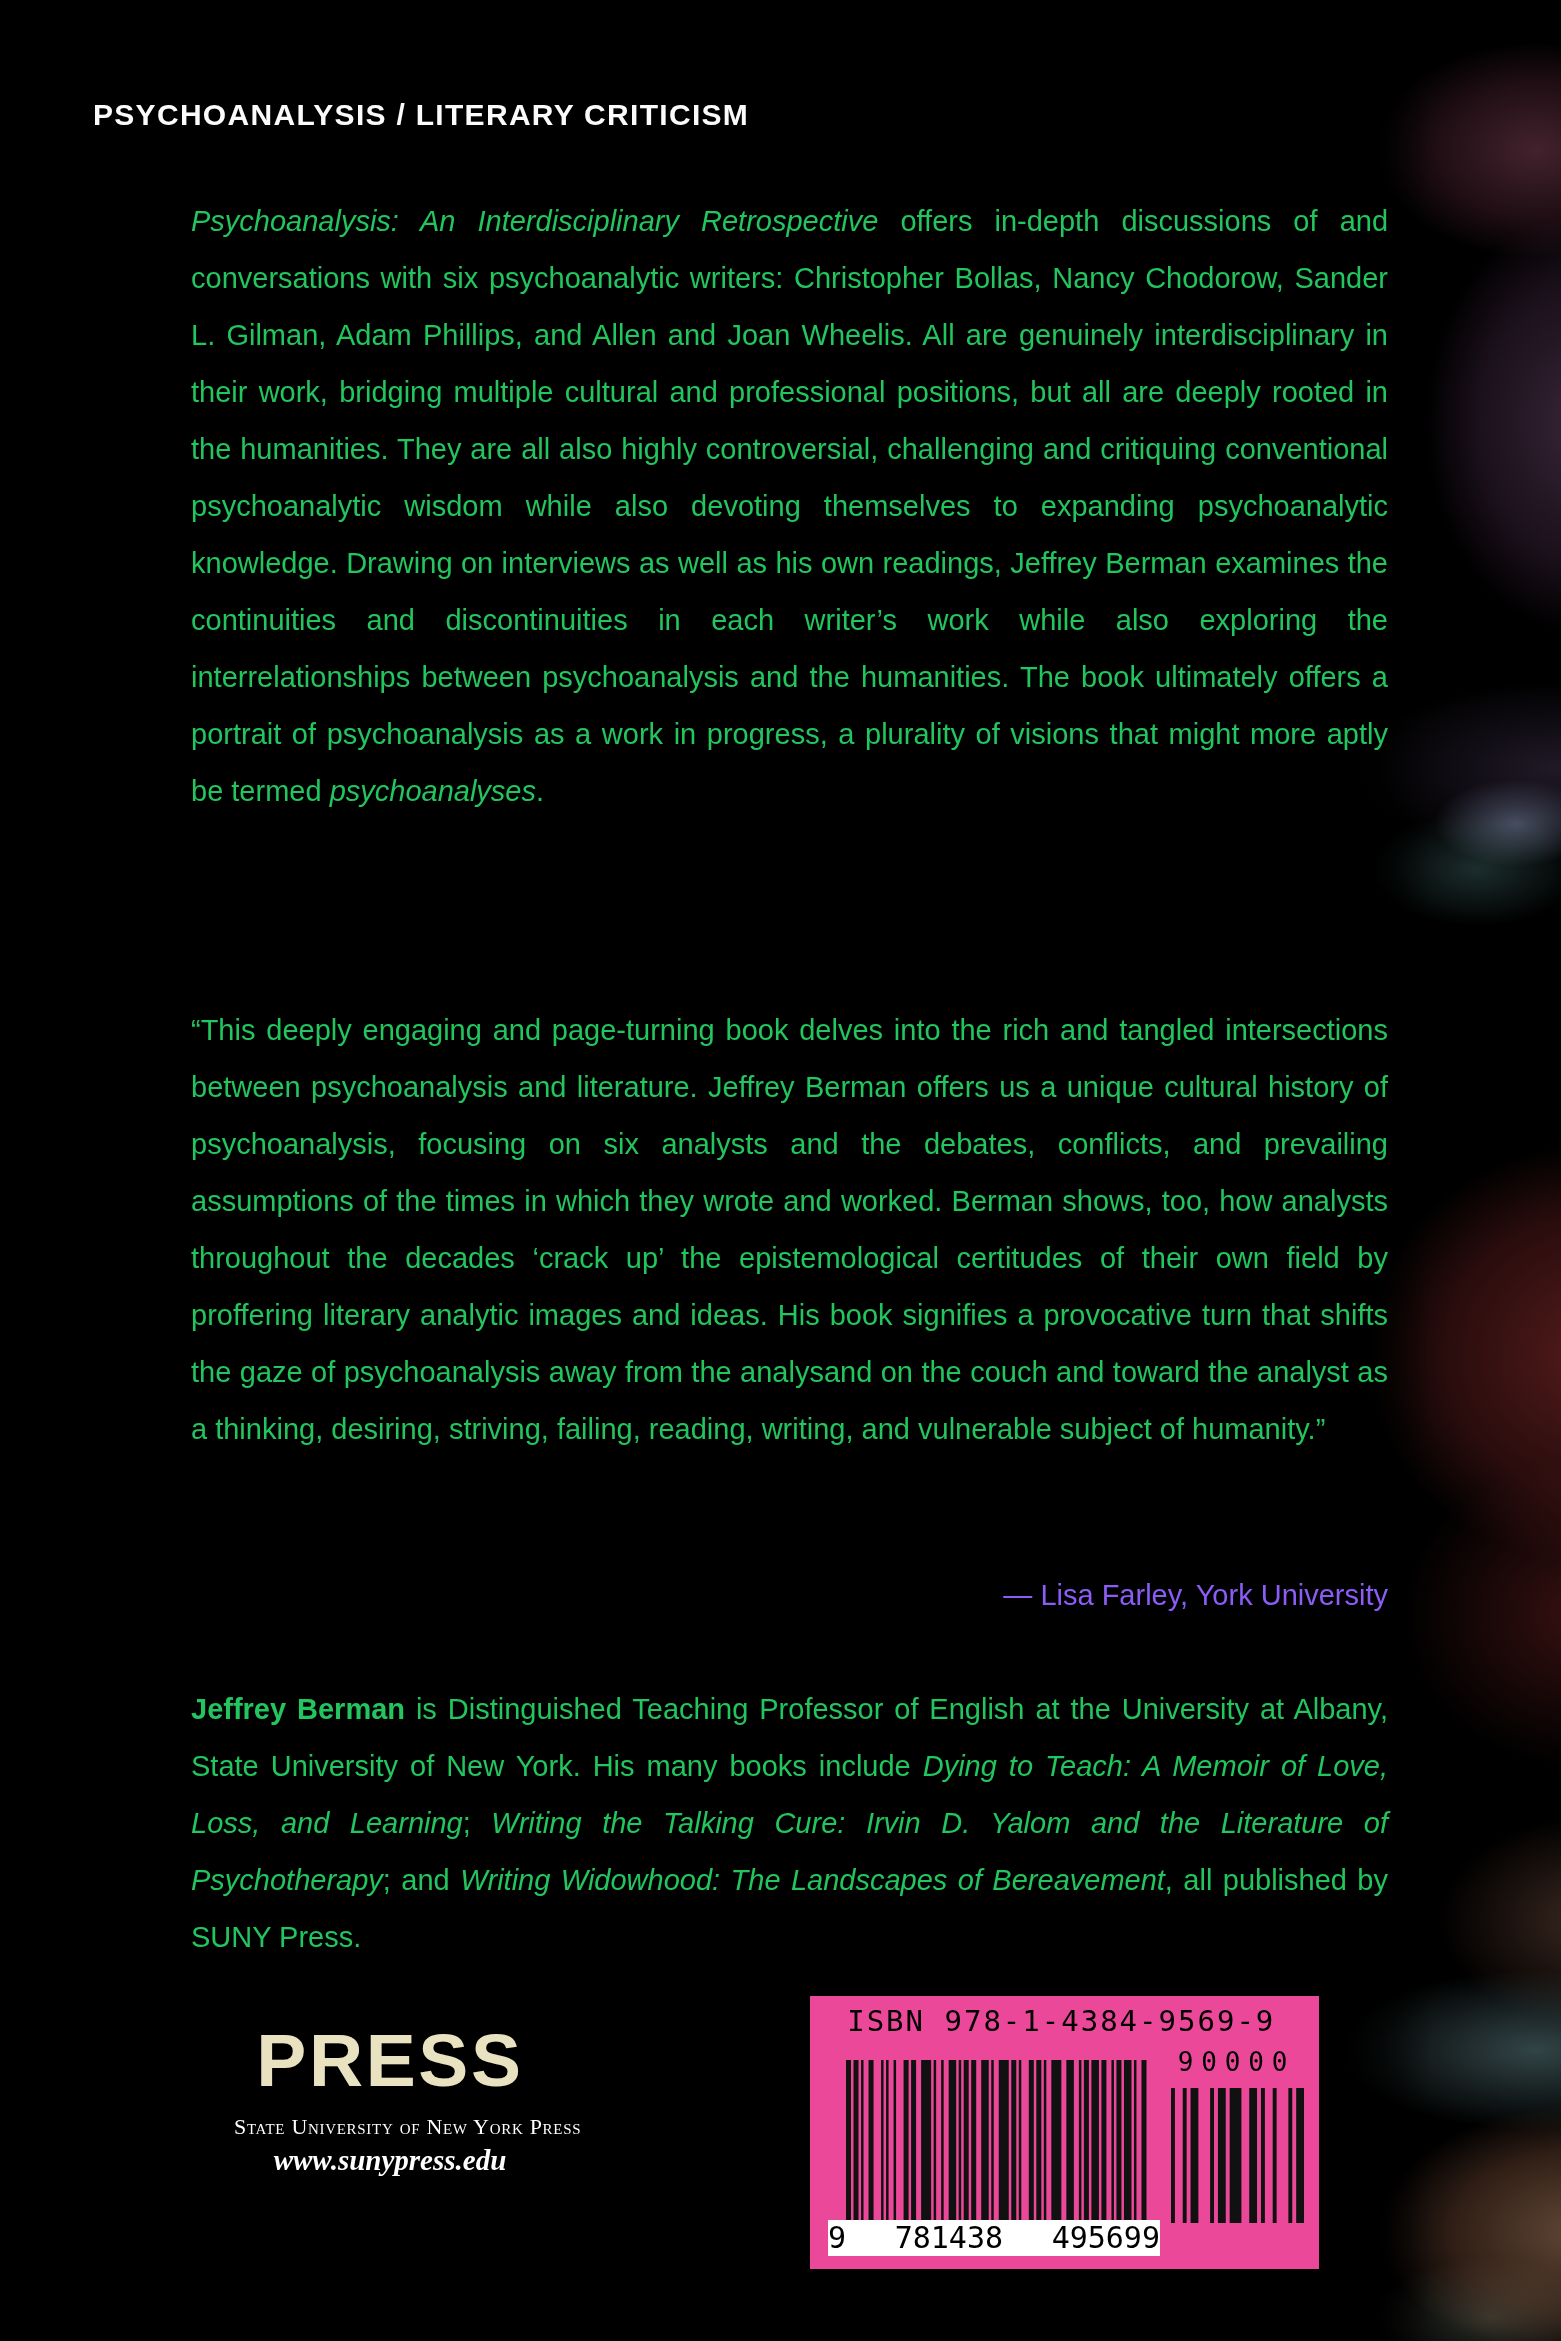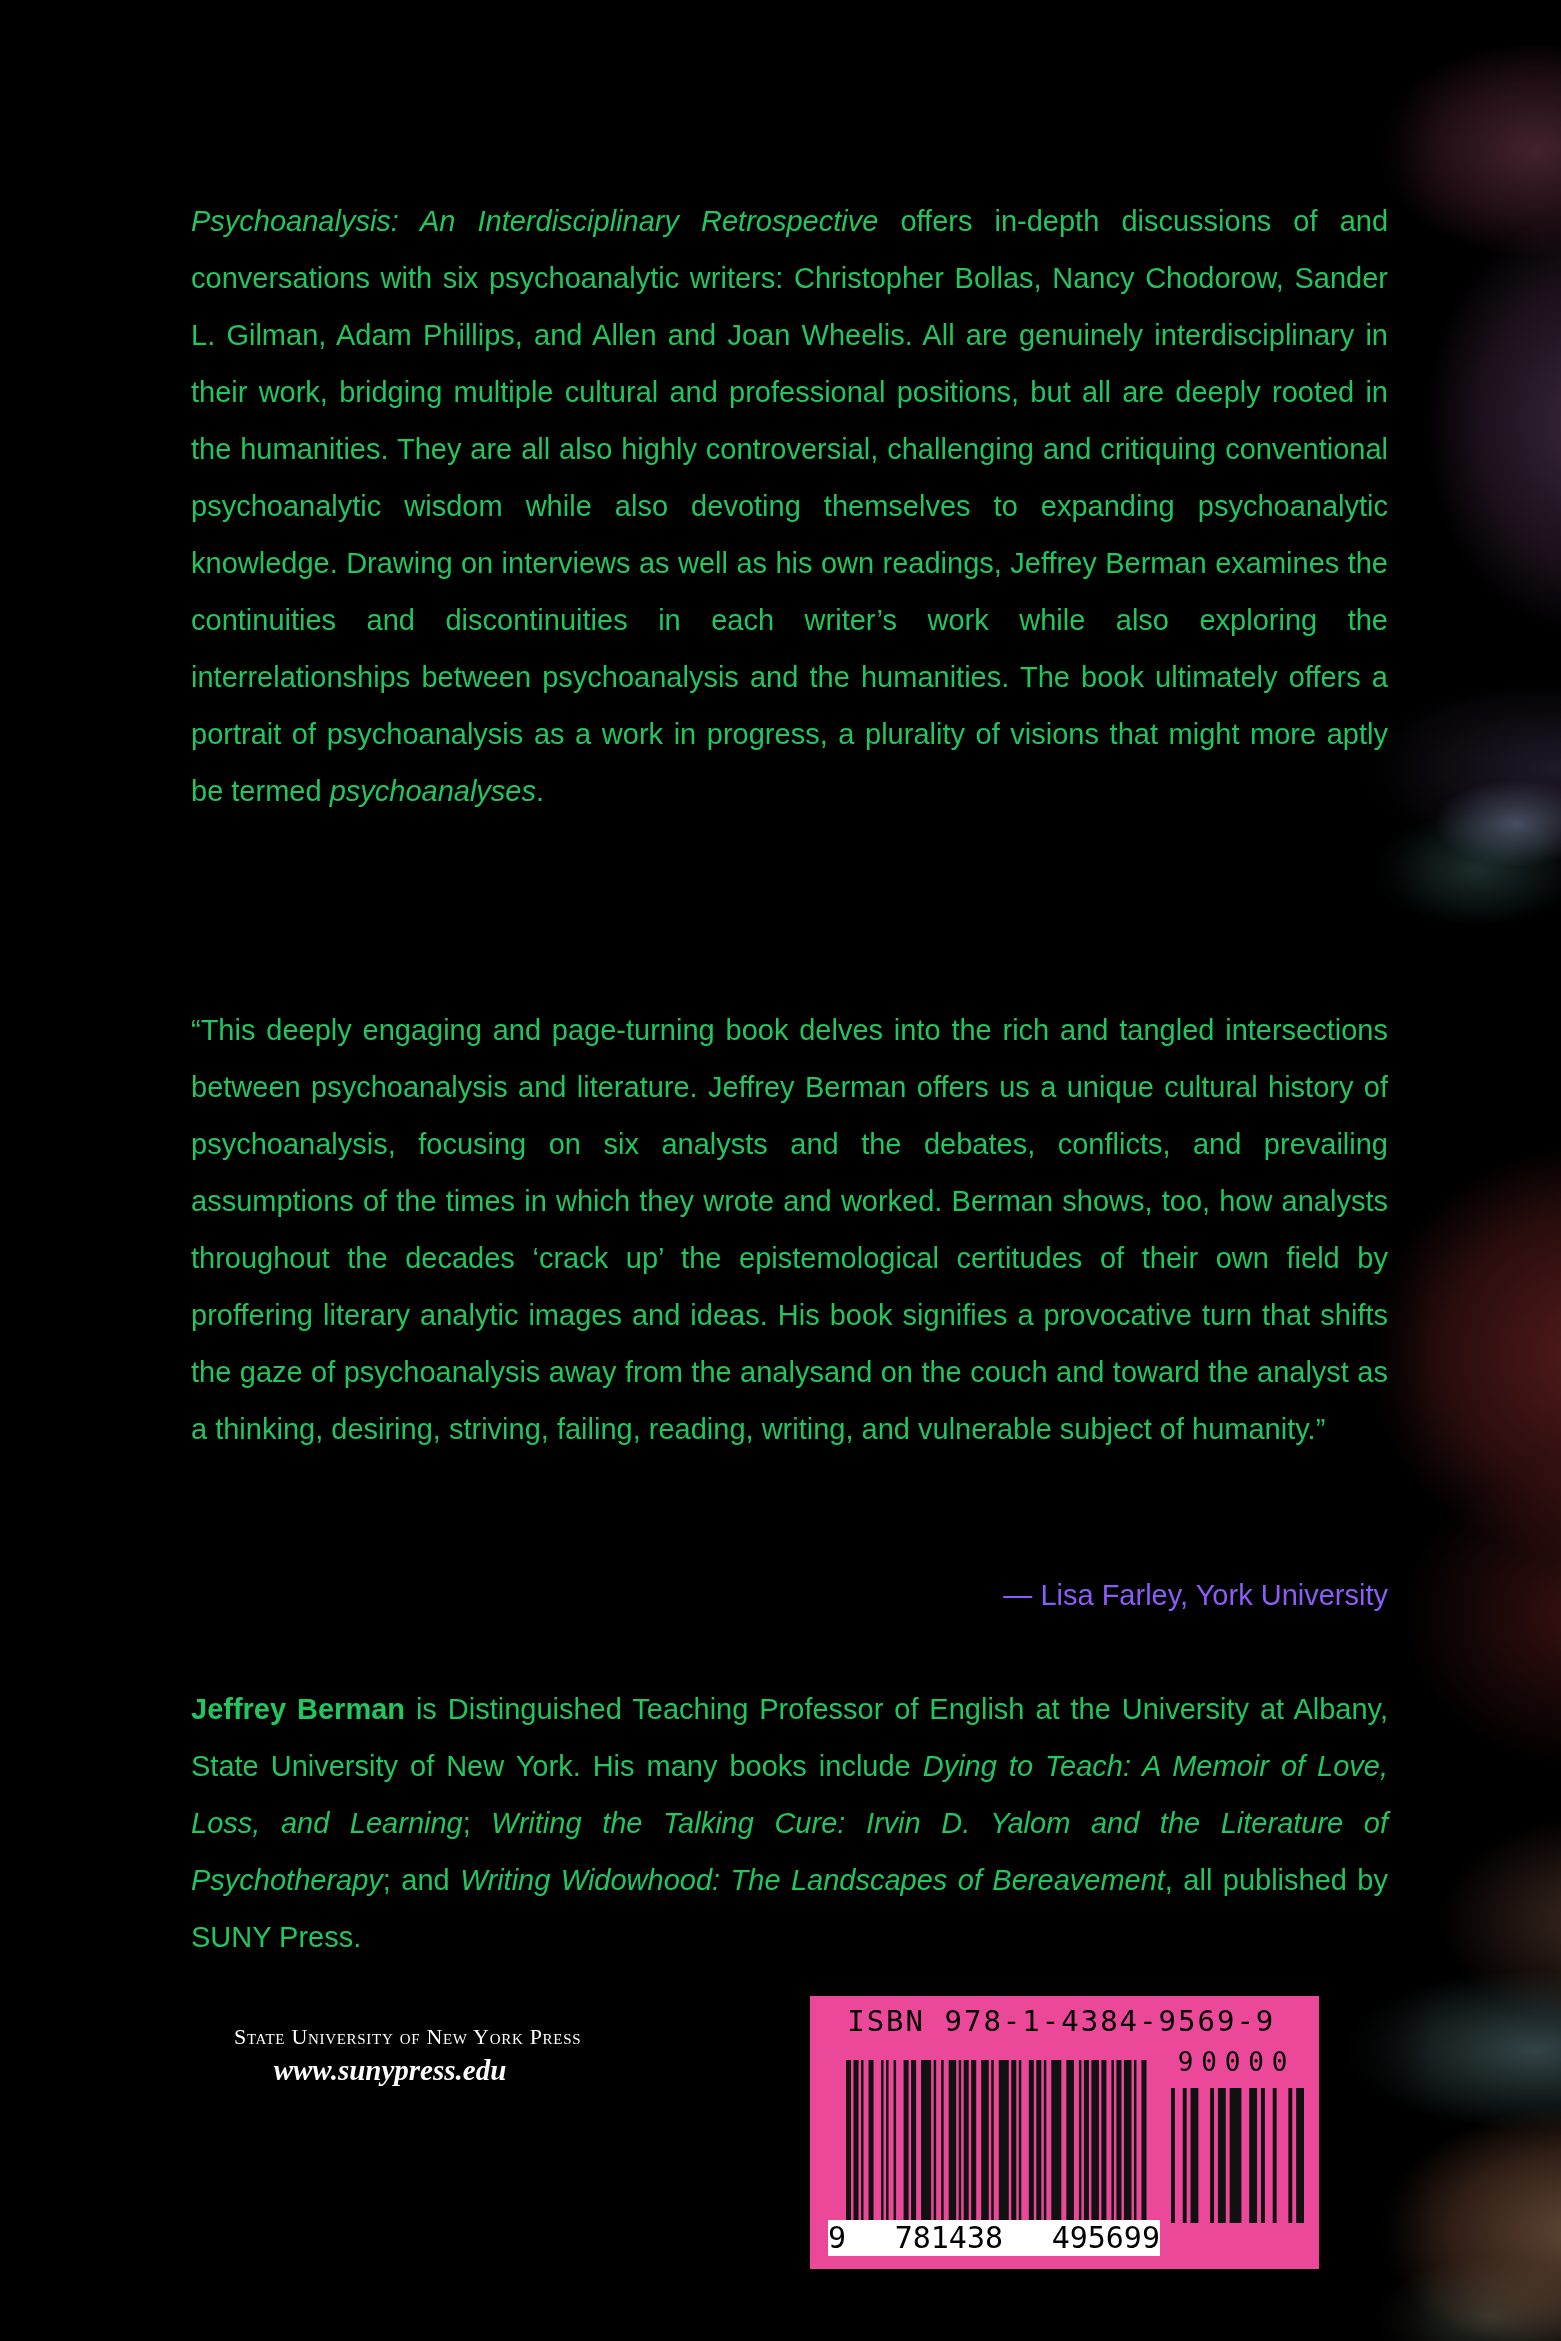--- a/index.html
+++ b/index.html
@@ -77,30 +77,32 @@
     font-size:30px;background:#fff;
   }
 </style>
 </head>
 <body>
 
 <div class="page">
 
   <div class="art"></div>
 
+  <div class="category">PSYCHOANALYSIS / LITERARY CRITICISM</div>
 
   <div class="body-text desc"><span style="font-style: italic;">Psychoanalysis: An Interdisciplinary Retrospective</span><span> offers in-depth discussions of and conversations with six psychoanalytic writers: Christopher Bollas, Nancy Chodorow, Sander L. Gilman, Adam Phillips, and Allen and Joan Wheelis. All are genuinely interdisciplinary in their work, bridging multiple cultural and professional positions, but all are deeply rooted in the humanities. They are all also highly controversial, challenging and critiquing conventional psychoanalytic wisdom while also devoting themselves to expanding psychoanalytic knowledge. Drawing on interviews as well as his own readings, Jeffrey Berman examines the continuities and discontinuities in each writer’s work while also exploring the interrelationships between psychoanalysis and the humanities. The book ultimately offers a portrait of psychoanalysis as a work in progress, a plurality of visions that might more aptly be termed </span><span style="font-style: italic;">psychoanalyses</span><span>.</span></div>
 
   <div class="body-text quote"><span>“This deeply engaging and page-turning book delves into the rich and tangled intersections between psychoanalysis and literature. Jeffrey Berman offers us a unique cultural history of psychoanalysis, focusing on six analysts and the debates, conflicts, and prevailing assumptions of the times in which they wrote and worked. Berman shows, too, how analysts throughout the decades ‘crack up’ the epistemological certitudes of their own field by proffering literary analytic images and ideas. His book signifies a provocative turn that shifts the gaze of psychoanalysis away from the analysand on the couch and toward the analyst as a thinking, desiring, striving, failing, reading, writing, and vulnerable subject of humanity.”</span></div>
 
   <div class="attr">— Lisa Farley, York University</div>
 
   <div class="body-text bio"><span style="font-weight: bold;">Jeffrey Berman</span><span> is Distinguished Teaching Professor of English at the University at Albany, State University of New York. His many books include </span><span style="font-style: italic;">Dying to Teach: A Memoir of Love, Loss, and Learning</span><span>; </span><span style="font-style: italic;">Writing the Talking Cure: Irvin D. Yalom and the Literature of Psychotherapy</span><span>; and </span><span style="font-style: italic;">Writing Widowhood: The Landscapes of Bereavement</span><span>, all published by SUNY Press.</span></div>
 
   <div class="logo">
+    <div class="press" style="color: rgb(233, 226, 192);">PRESS</div>
     <div class="pub-name">State University of New York Press</div>
     <div class="website">www.sunypress.edu</div>
   </div>
 
   <div class="barcode">
     <div class="isbn">ISBN 978-1-4384-9569-9</div>
     <div class="price">90000</div>
     <svg class="main-bars" preserveAspectRatio="none" viewBox="0 0 100 100">
         <rect x="0.000" y="0" width="1.653" height="100" fill="#111"></rect>
         <rect x="2.479" y="0" width="1.653" height="100" fill="#111"></rect>

